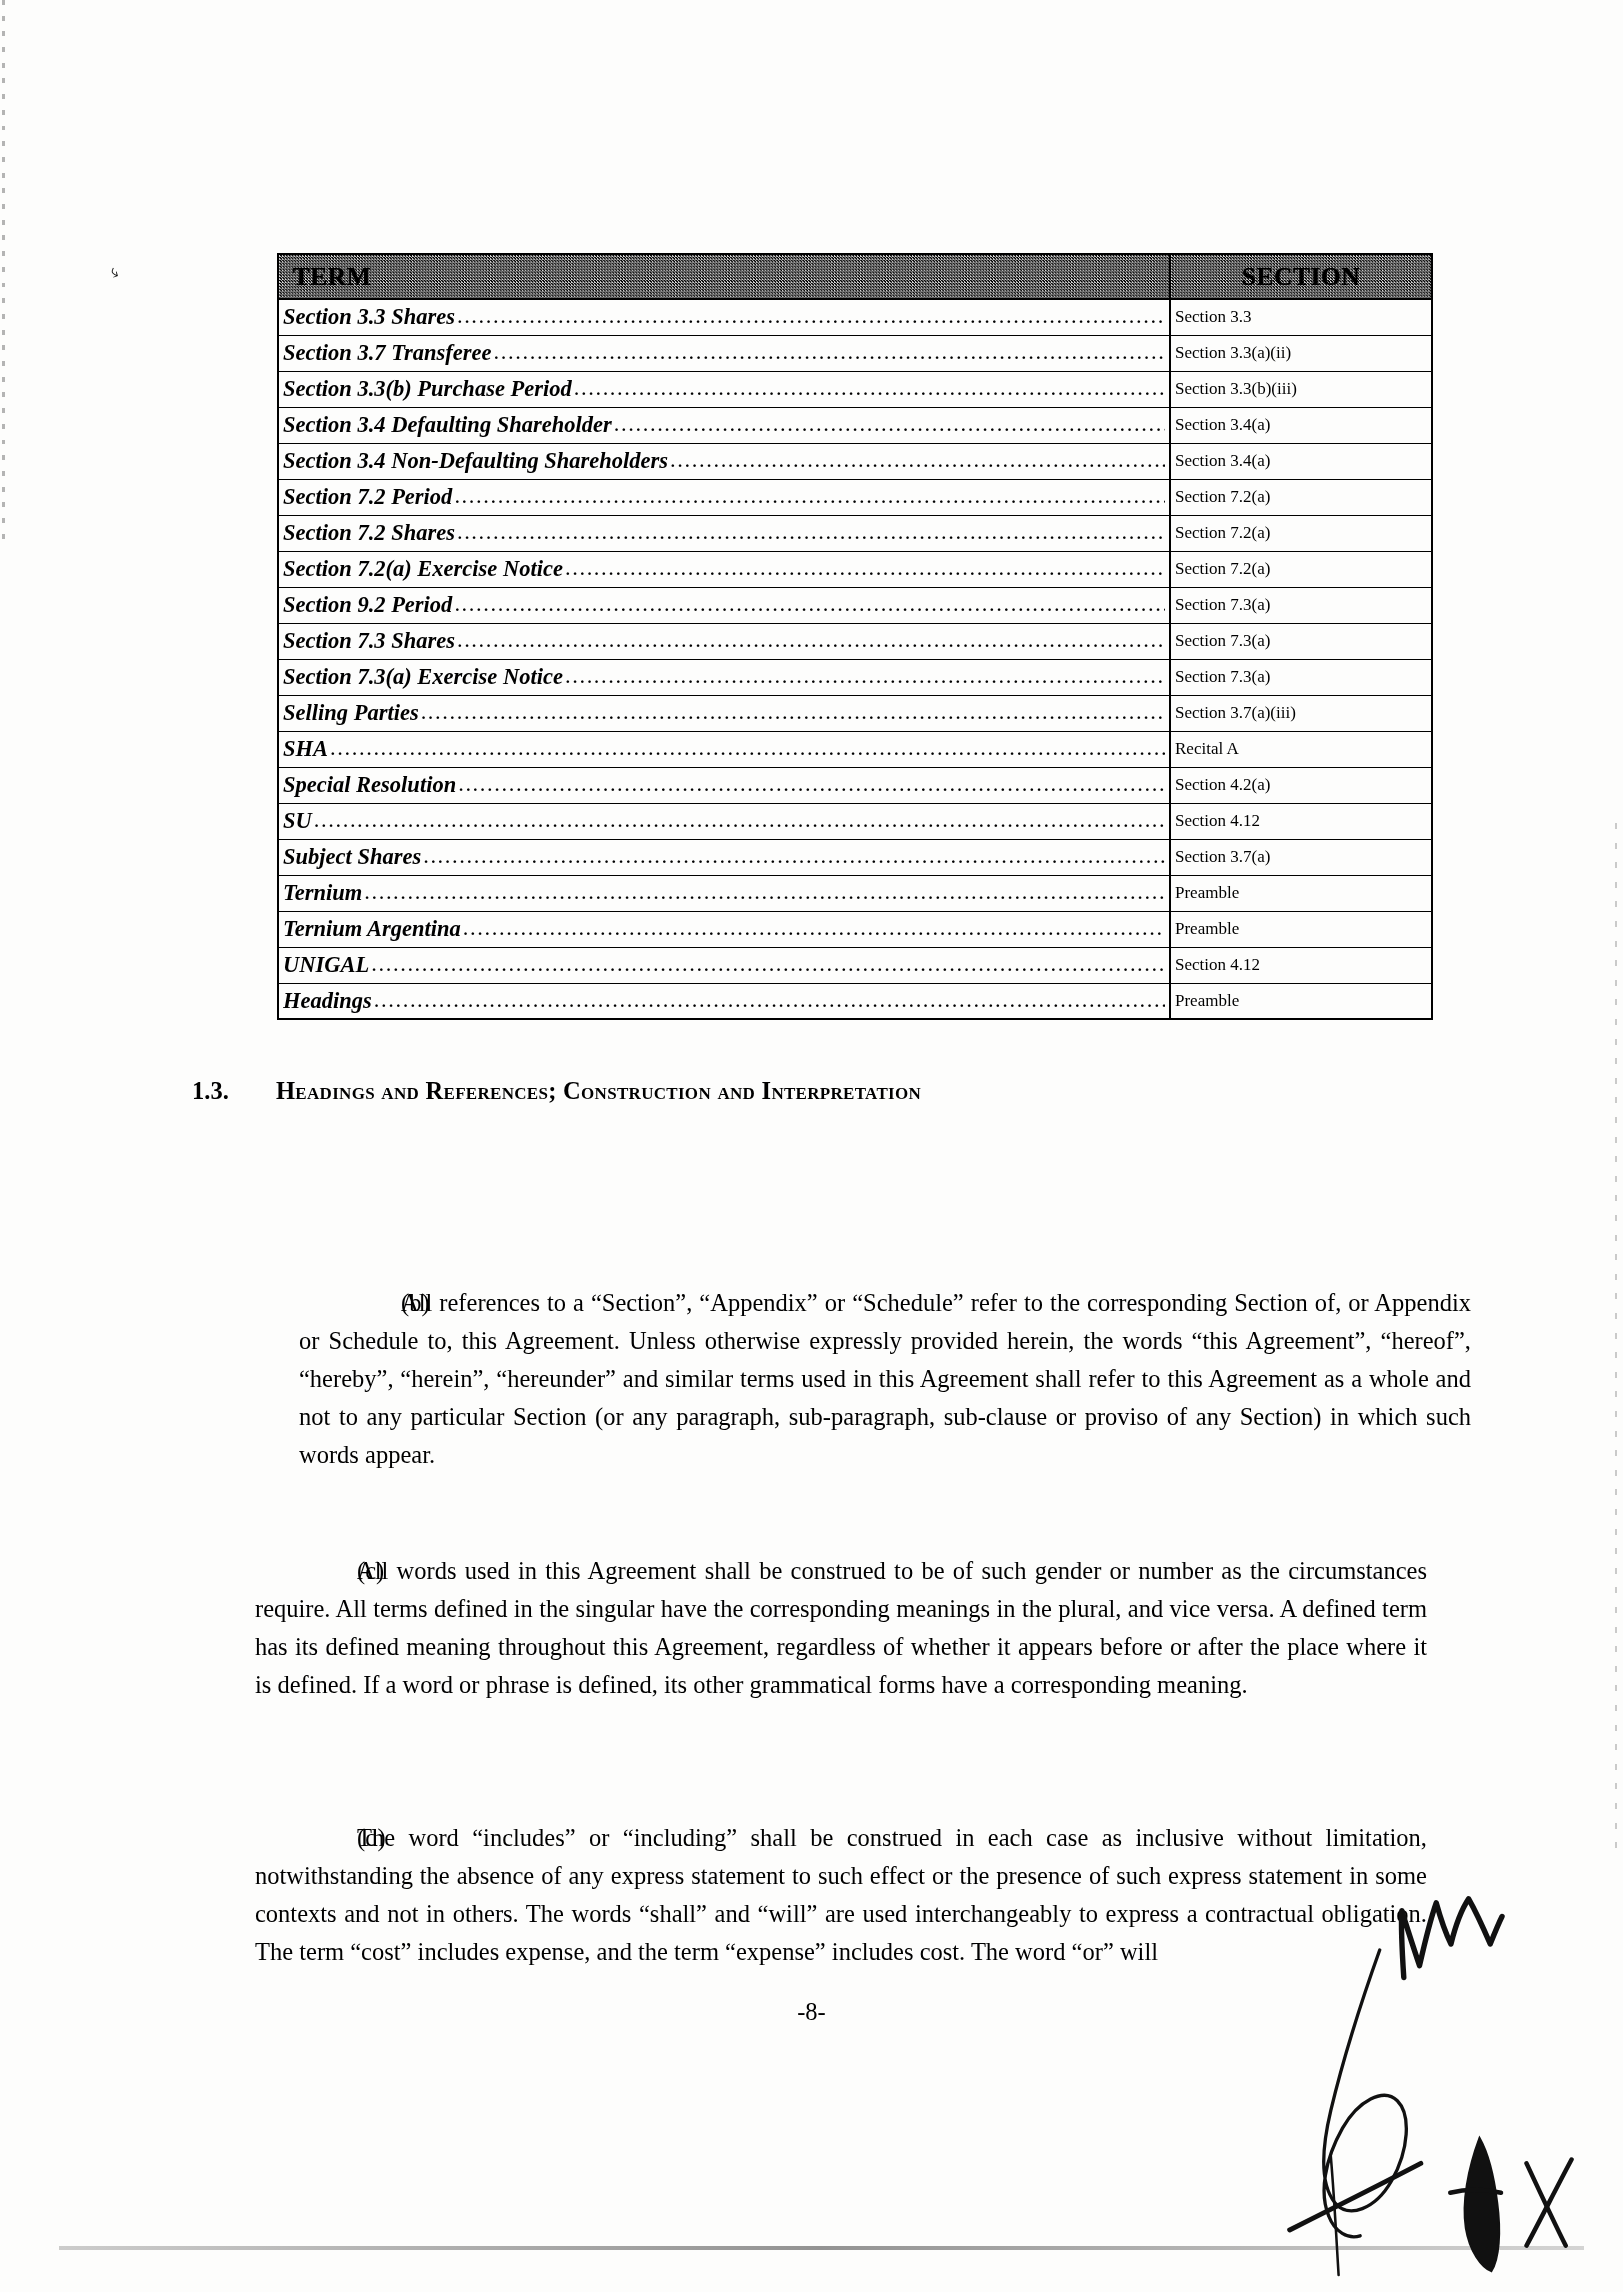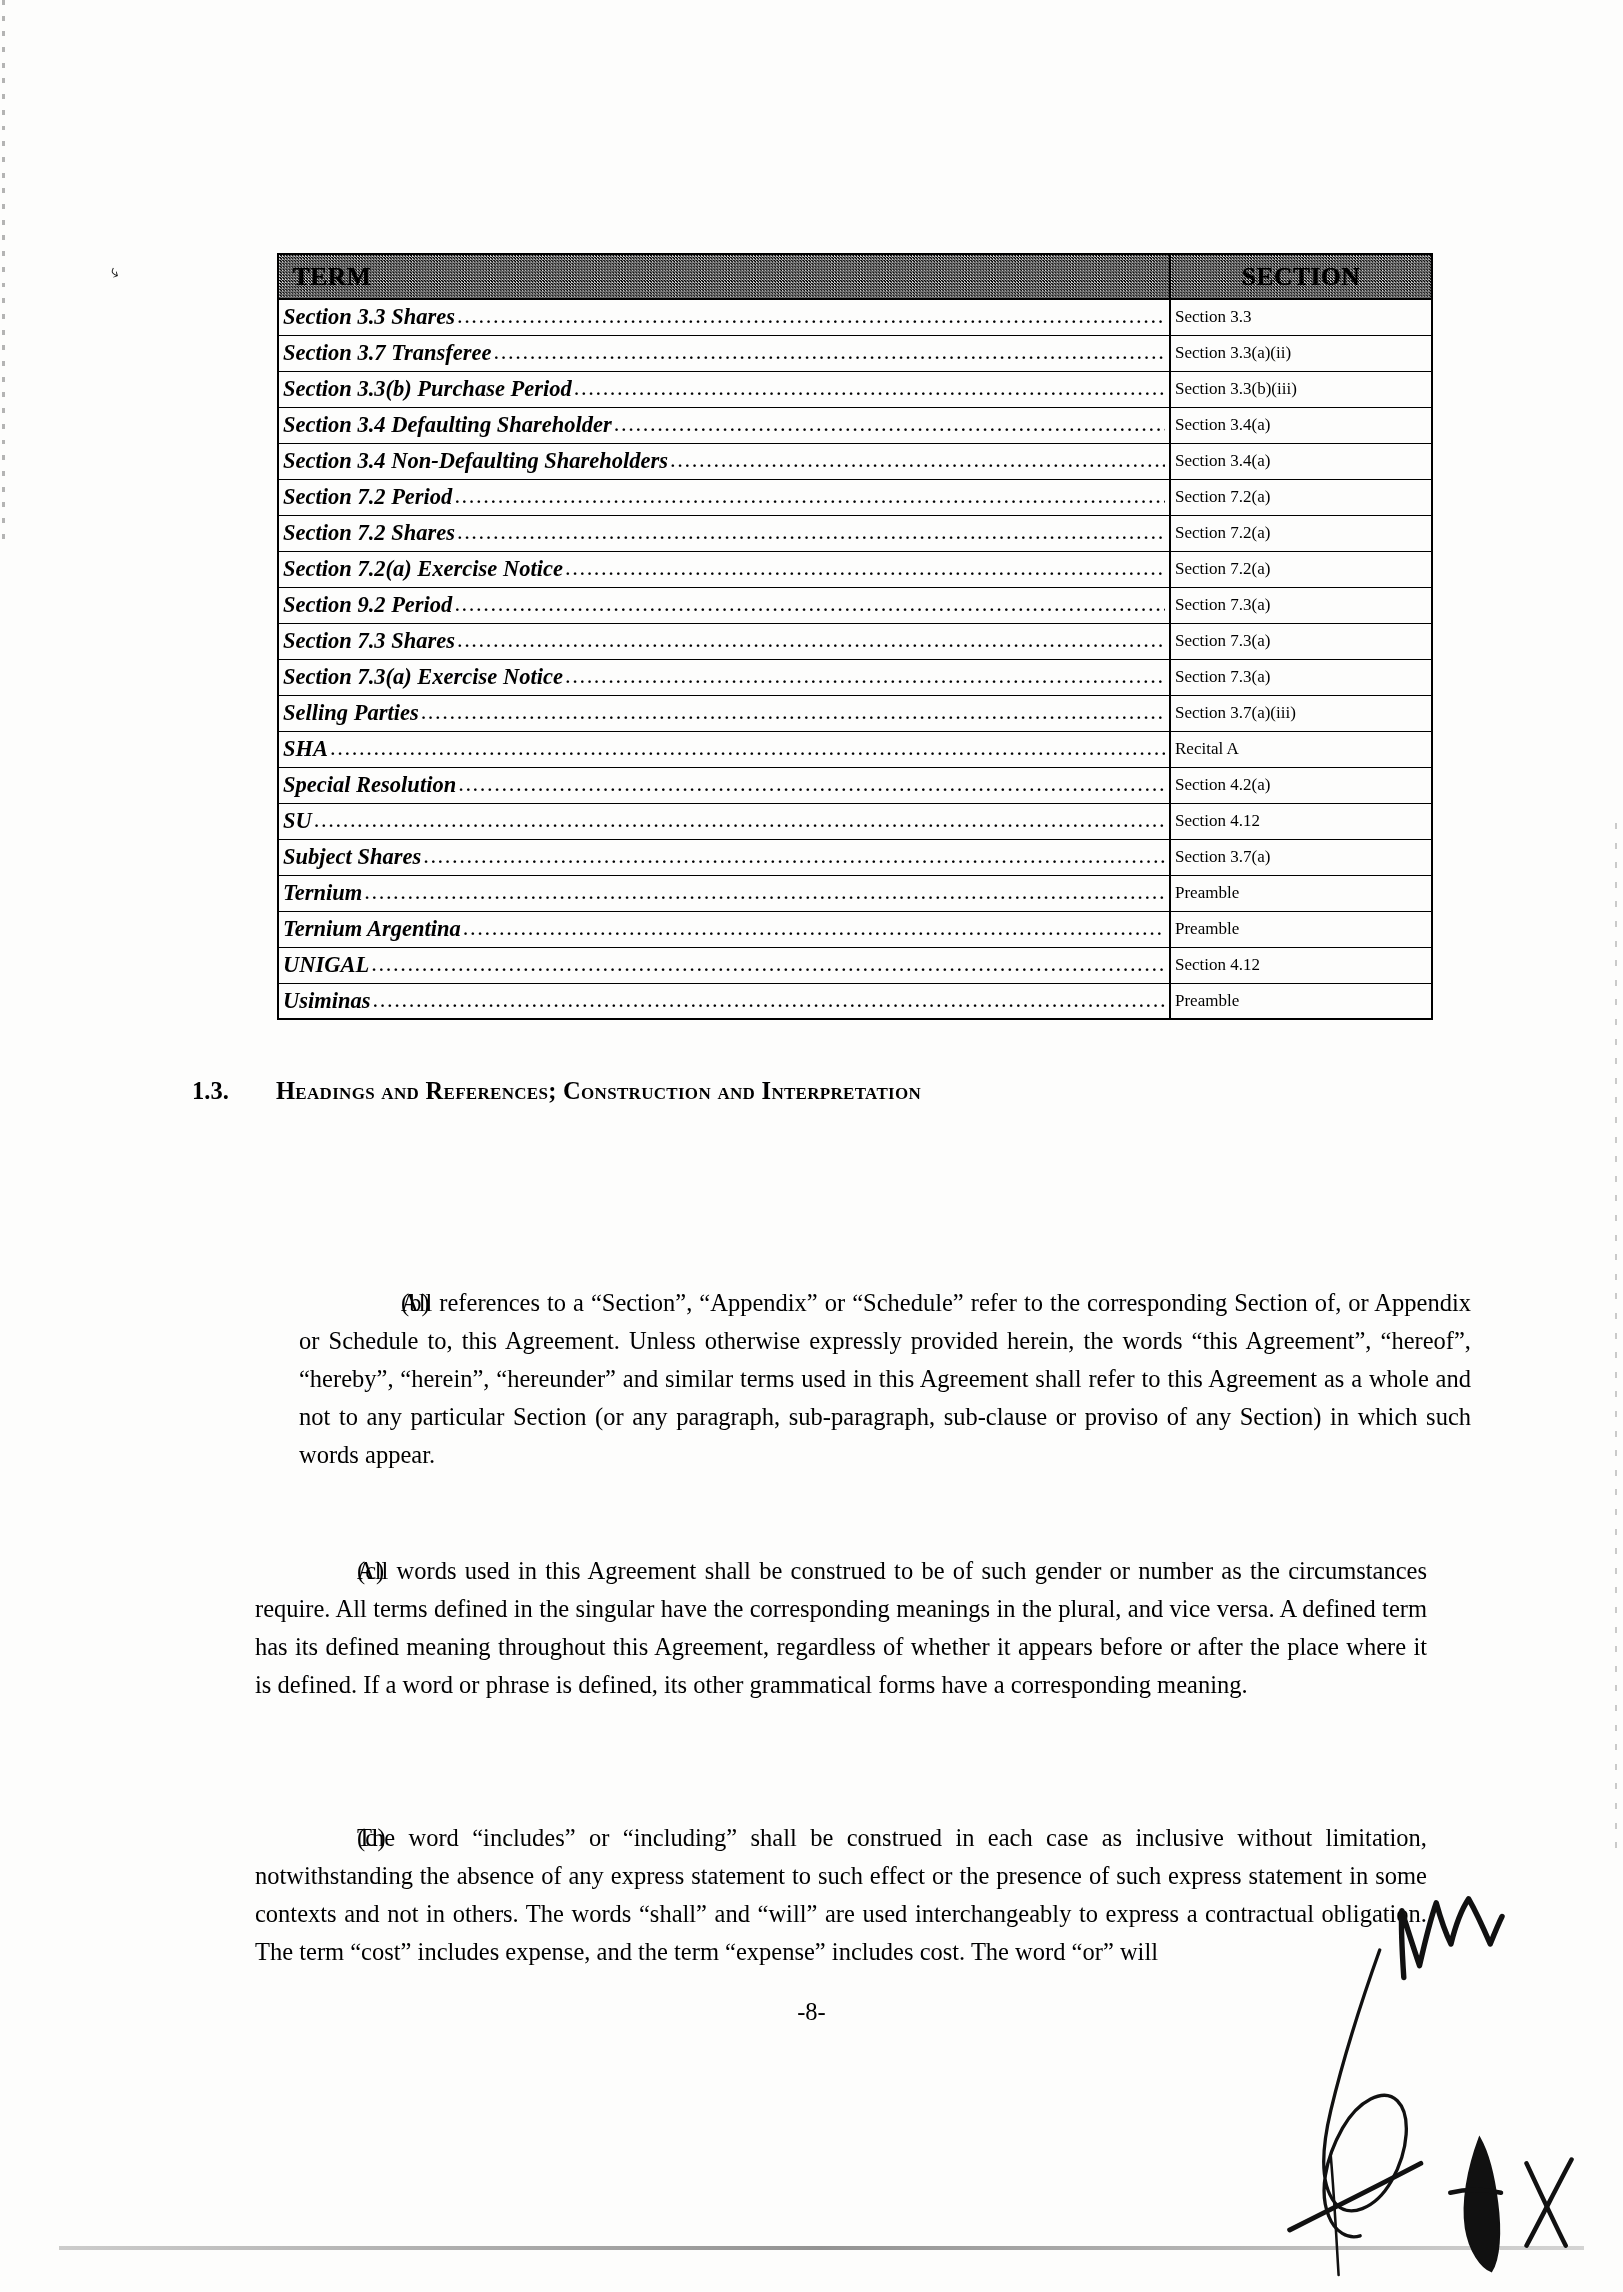--- a/index.html
+++ b/index.html
@@ -403,21 +403,21 @@
               <span class="leader">
                 <span class="lbl">UNIGAL</span>
                 <span class="dots">........................................................................................................................................................................................................</span>
               </span>
             </td>
             <td class="sec"><span>Section 4.12</span></td>
           </tr>
           <tr>
             <td class="term">
               <span class="leader">
-                <span class="lbl">Usiminas</span>
+                <span class="lbl">Headings</span>
                 <span class="dots">........................................................................................................................................................................................................</span>
               </span>
             </td>
             <td class="sec"><span>Preamble</span></td>
           </tr>
         </tbody>
     </table>
   </div>
 
   <div class="sec-heading">

